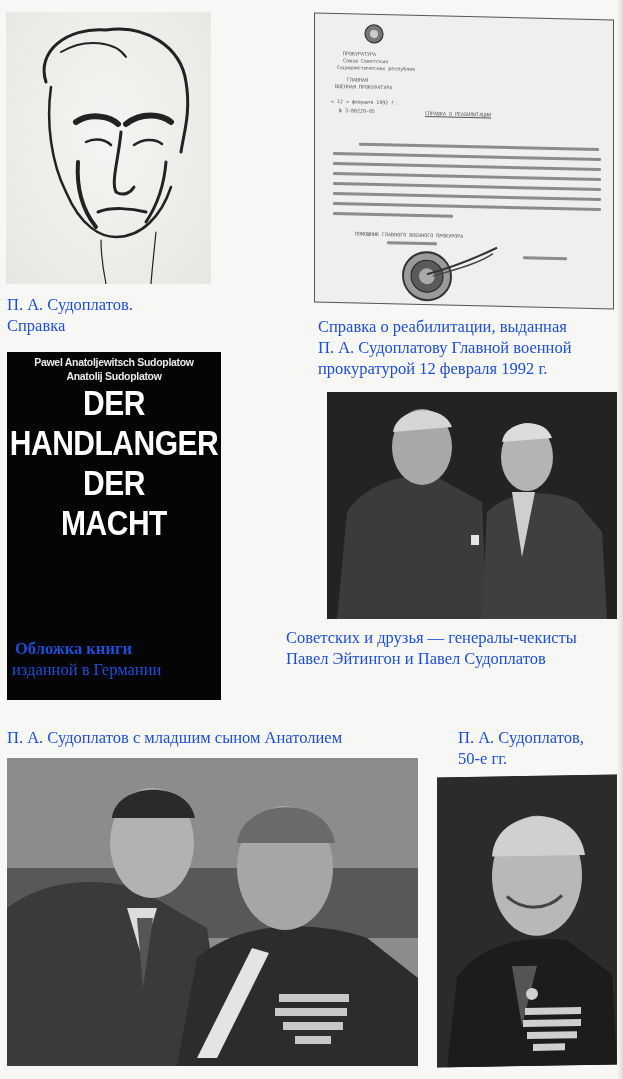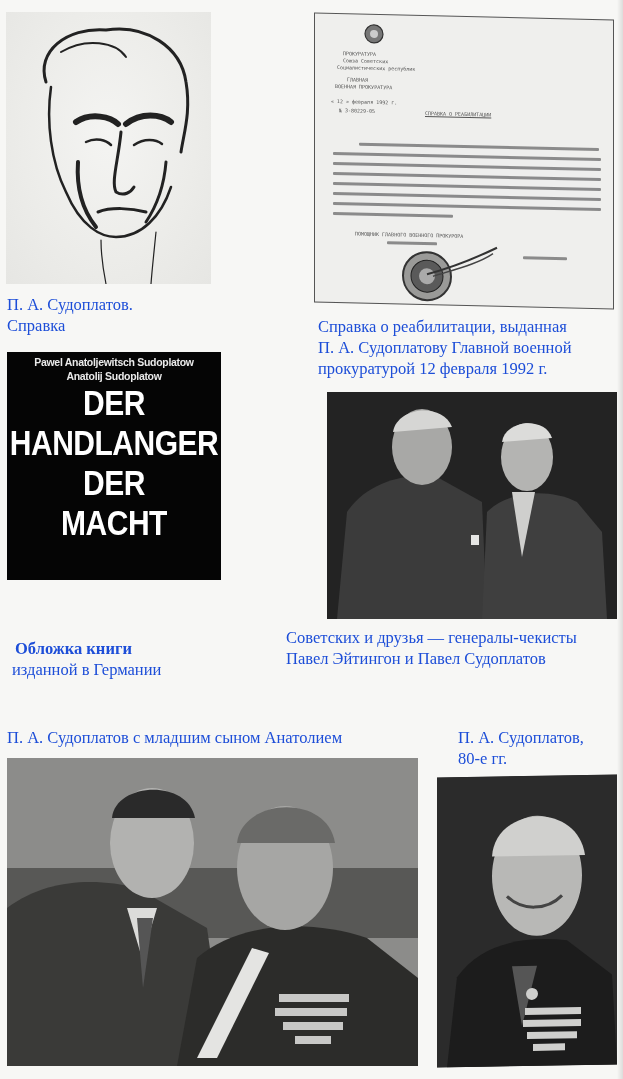--- a/index.html
+++ b/index.html
@@ -25,21 +25,21 @@
       left: 314px; top: 16px; width: 300px; height: 290px;
       background: #efefed; border: 1.5px solid #555; box-sizing: border-box;
       transform: skewY(1.3deg);
       overflow: hidden;
     }
     .doc-line { position: absolute; height: 3px; background: #6a6a6a; border-radius: 1px; opacity: .75; }
     .doc-small { position: absolute; font-family: "DejaVu Sans Mono", monospace; font-size: 5px; color: #555; white-space: nowrap; }
 
     
     #cover {
-      left: 7px; top: 352px; width: 214px; height: 228px;
+      left: 7px; top: 352px; width: 214px; height: 348px;
       background: #050505; color: #fff; text-align: center;
       font-family: "Liberation Sans", "DejaVu Sans", sans-serif;
     }
     #cover .authors { font-size: 10.5px; font-weight: bold; line-height: 14px; margin-top: 3px; letter-spacing: -0.3px; color: #eaeaea; }
     #cover .title { font-size: 30px; font-weight: bold; line-height: 34px; margin-top: 12px; letter-spacing: -0.5px; transform: scaleY(1.18); }
     #cover .subtitle { font-size: 16px; font-weight: bold; line-height: 20px; margin-top: 10px; letter-spacing: -0.3px; color: #f0f0f0; }
 
     
     .photo { overflow: hidden; }
     .photo svg { width: 100%; height: 100%; display: block; }
@@ -169,21 +169,21 @@
       <rect x="272" y="236" width="70" height="8"></rect>
       <rect x="268" y="250" width="72" height="8"></rect>
       <rect x="276" y="264" width="60" height="8"></rect>
       <rect x="288" y="278" width="36" height="8"></rect>
     </g>
   </svg>
 </div>
 
 <div class="abs caption" style="left:458px; top:727px;">
   <div>П. А. Судоплатов,</div>
-  <div>80-е гг.</div>
+  <div>50-е гг.</div>
 </div>
 <div id="photo-portrait" class="abs photo">
   <svg viewBox="0 0 180 290">
     <rect width="180" height="290" fill="#2b2b2b"></rect>
     <path d="M10 290 L20 200 C45 165 90 160 130 165 L175 200 L180 290 Z" fill="#1c1c1c"></path>
     <ellipse cx="100" cy="100" rx="45" ry="60" fill="#b8b8b6"></ellipse>
     <path d="M55 80 C58 30 140 25 148 80" fill="#d0d0ce"></path>
     <path d="M70 120 C85 135 110 135 125 120" stroke="#444" stroke-width="3" fill="none"></path>
     <path d="M75 190 L85 250 L100 190 Z" fill="#555"></path>
     <g fill="#cfcfcd">

